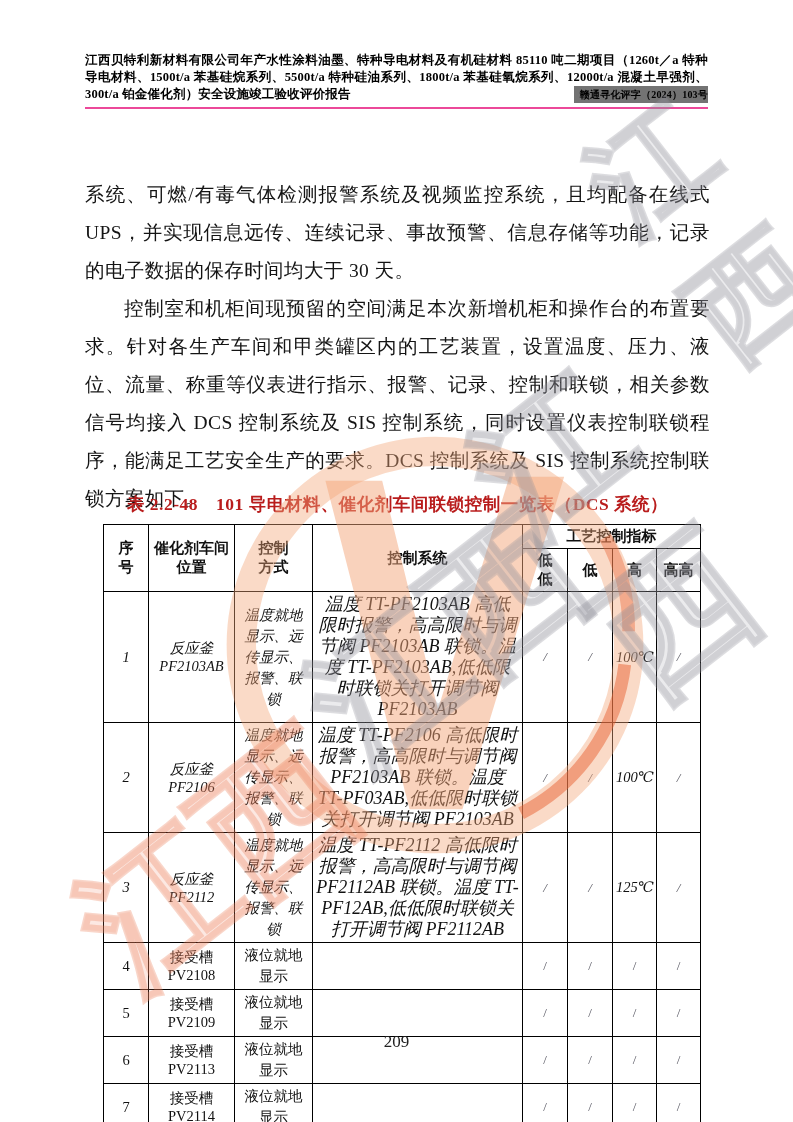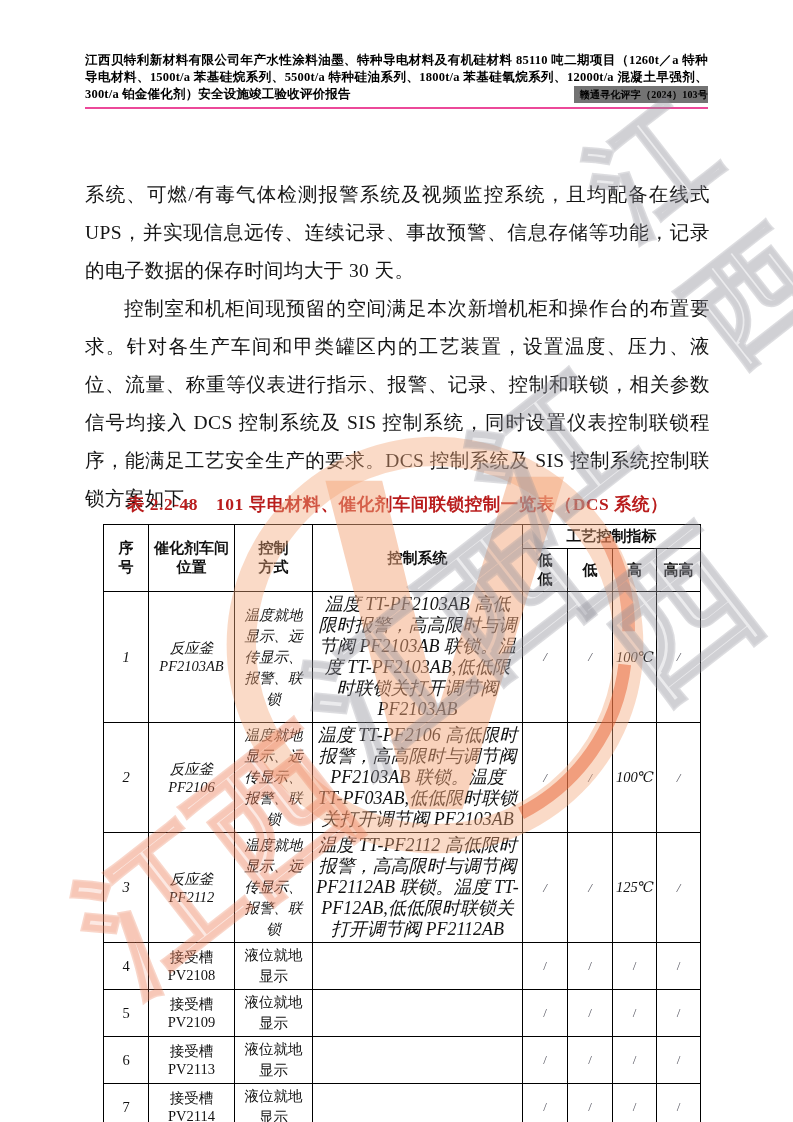--- a/index.html
+++ b/index.html
@@ -187,20 +187,21 @@
         <td class="ctrl">液位就地显示</td>
         <td class="measure"></td>
         <td class="slash">/</td>
         <td class="slash">/</td>
         <td class="slash">/</td>
         <td class="slash">/</td>
       </tr>
     </tbody>
   </table>
 
+  <div class="page-number">209</div>
 
   <div class="watermark">
     <svg style="position:absolute;left:210px;top:420px;width:450px;height:450px;" viewBox="0 0 460 460">
       <circle cx="230" cy="230" r="198" fill="none" stroke="rgba(243,166,122,0.42)" stroke-width="30"></circle>
       <path d="M118 62 L204 398 L258 398 L362 58 L306 58 L233 296 L176 62 Z" fill="rgba(243,166,122,0.50)"></path>
       <path d="M424 250 A196 196 0 0 1 318 402" fill="none" stroke="rgba(232,92,44,0.48)" stroke-width="13"></path>
       <path d="M404 120 A196 196 0 0 1 428 216" fill="none" stroke="rgba(232,92,44,0.38)" stroke-width="13"></path>
     </svg>
     <div class="wm-char" style="left:70px;top:760px;">江西</div>
     <div class="wm-char gray" style="left:300px;top:540px;">江西</div>

